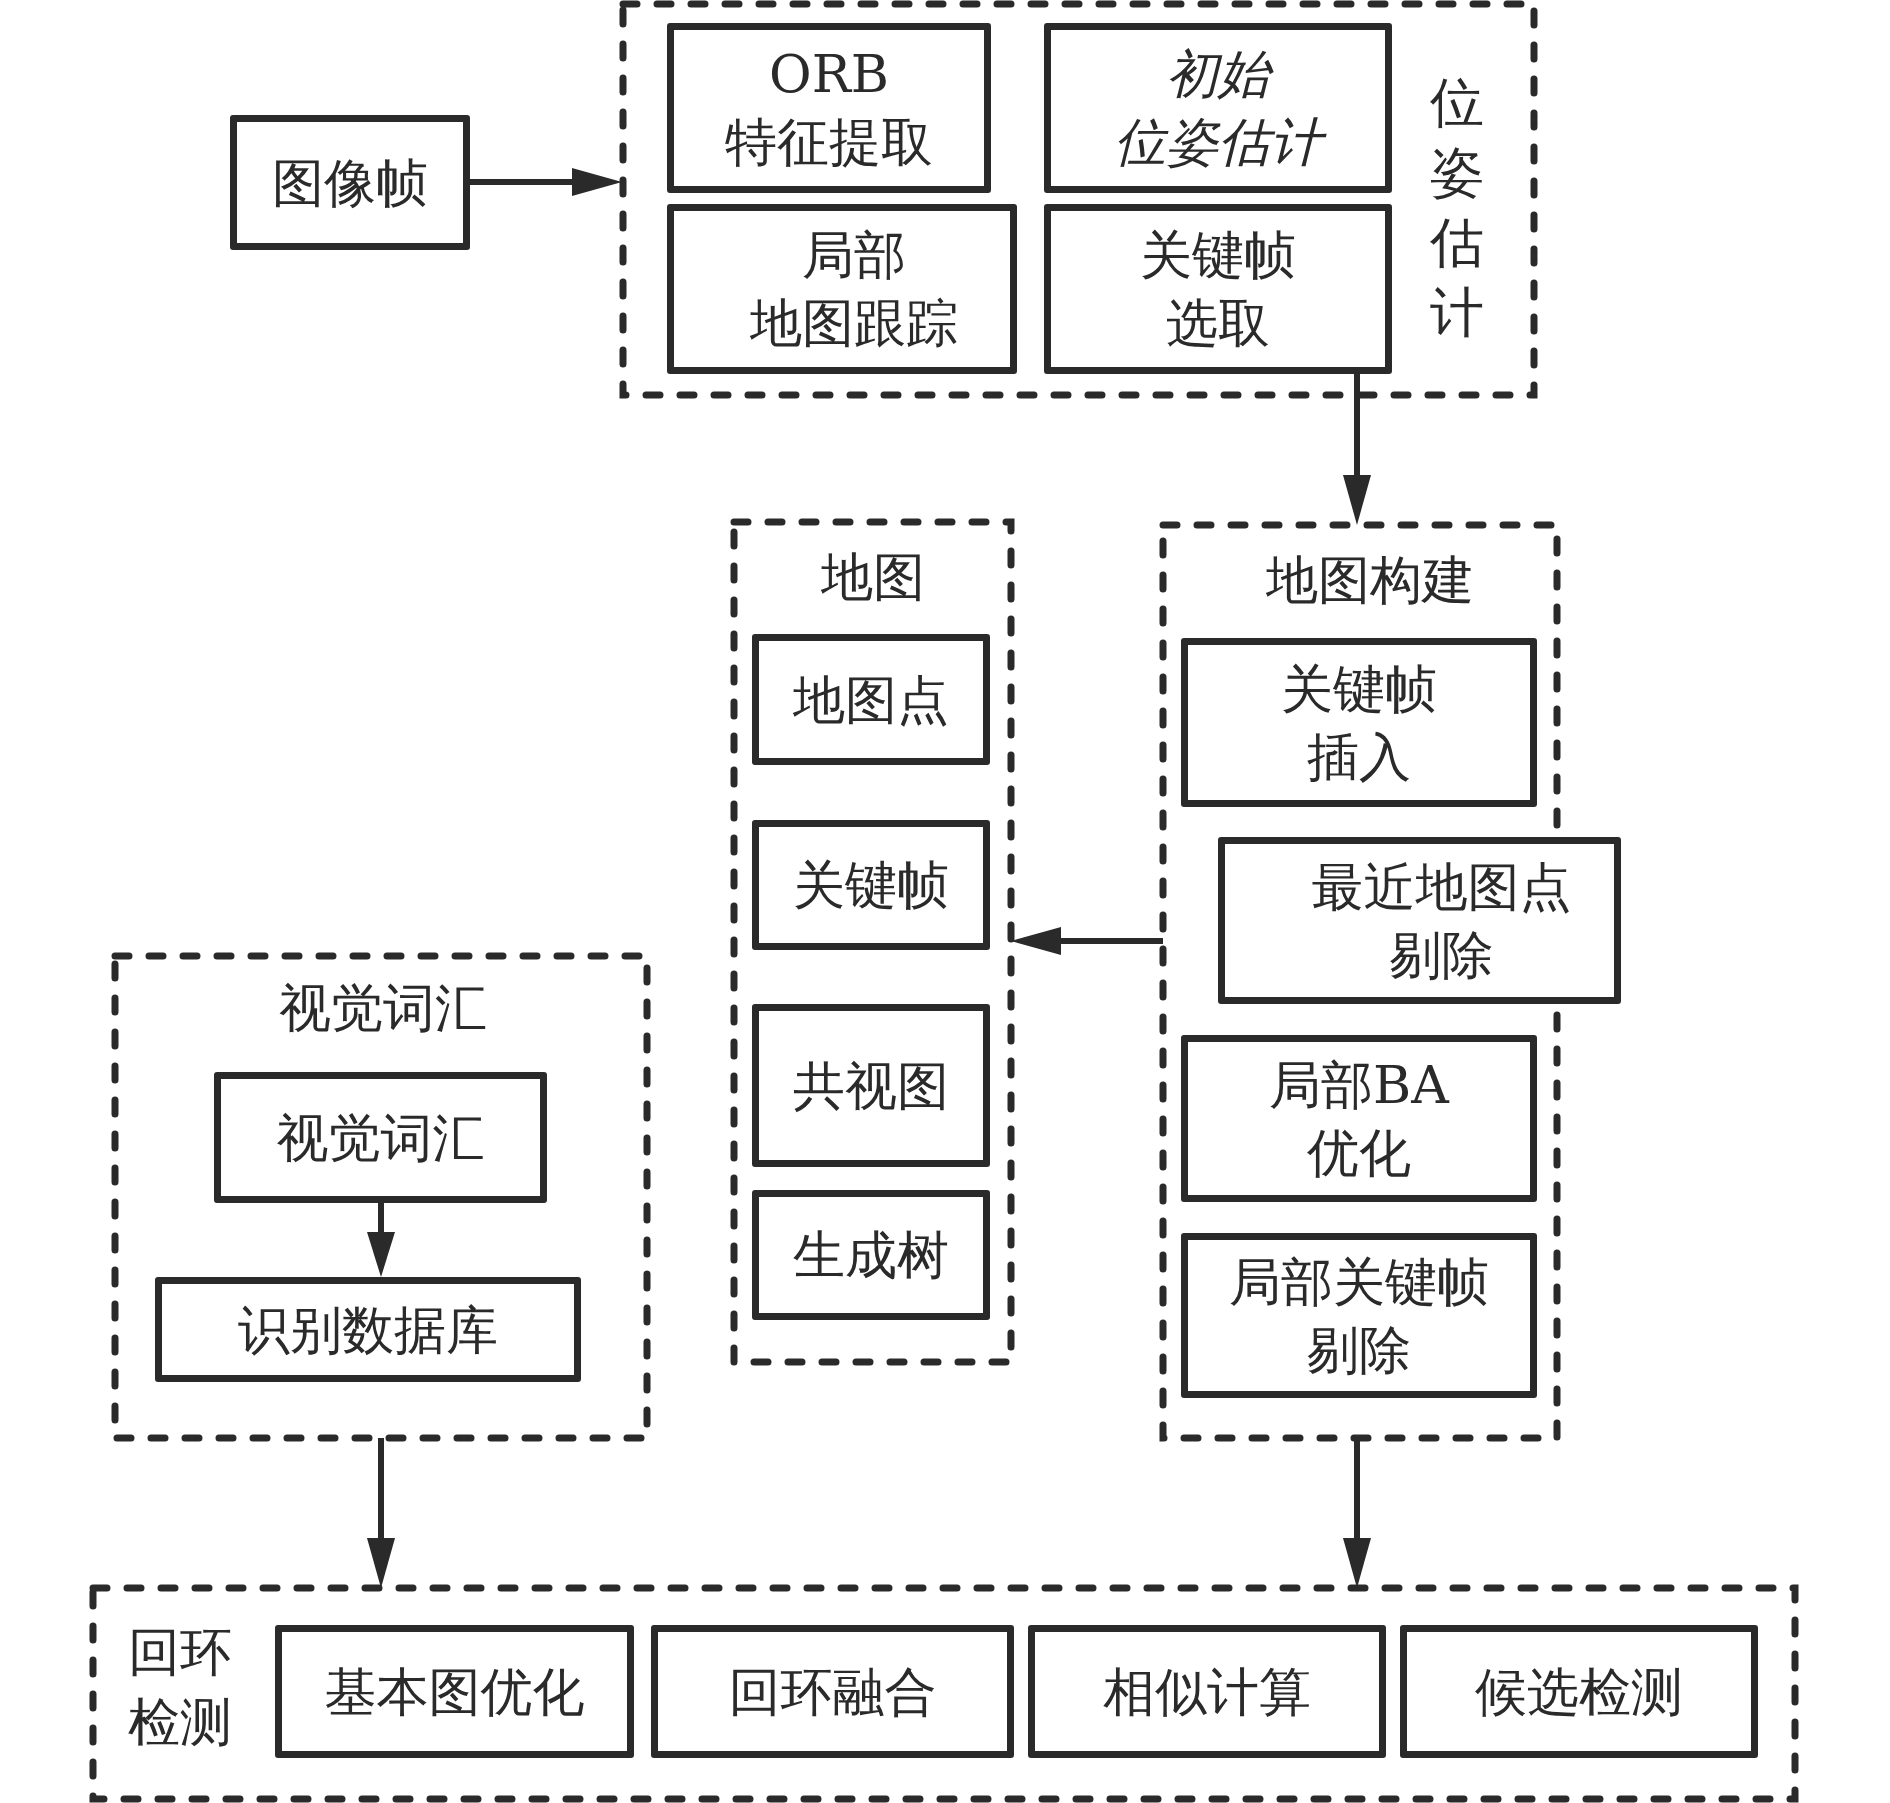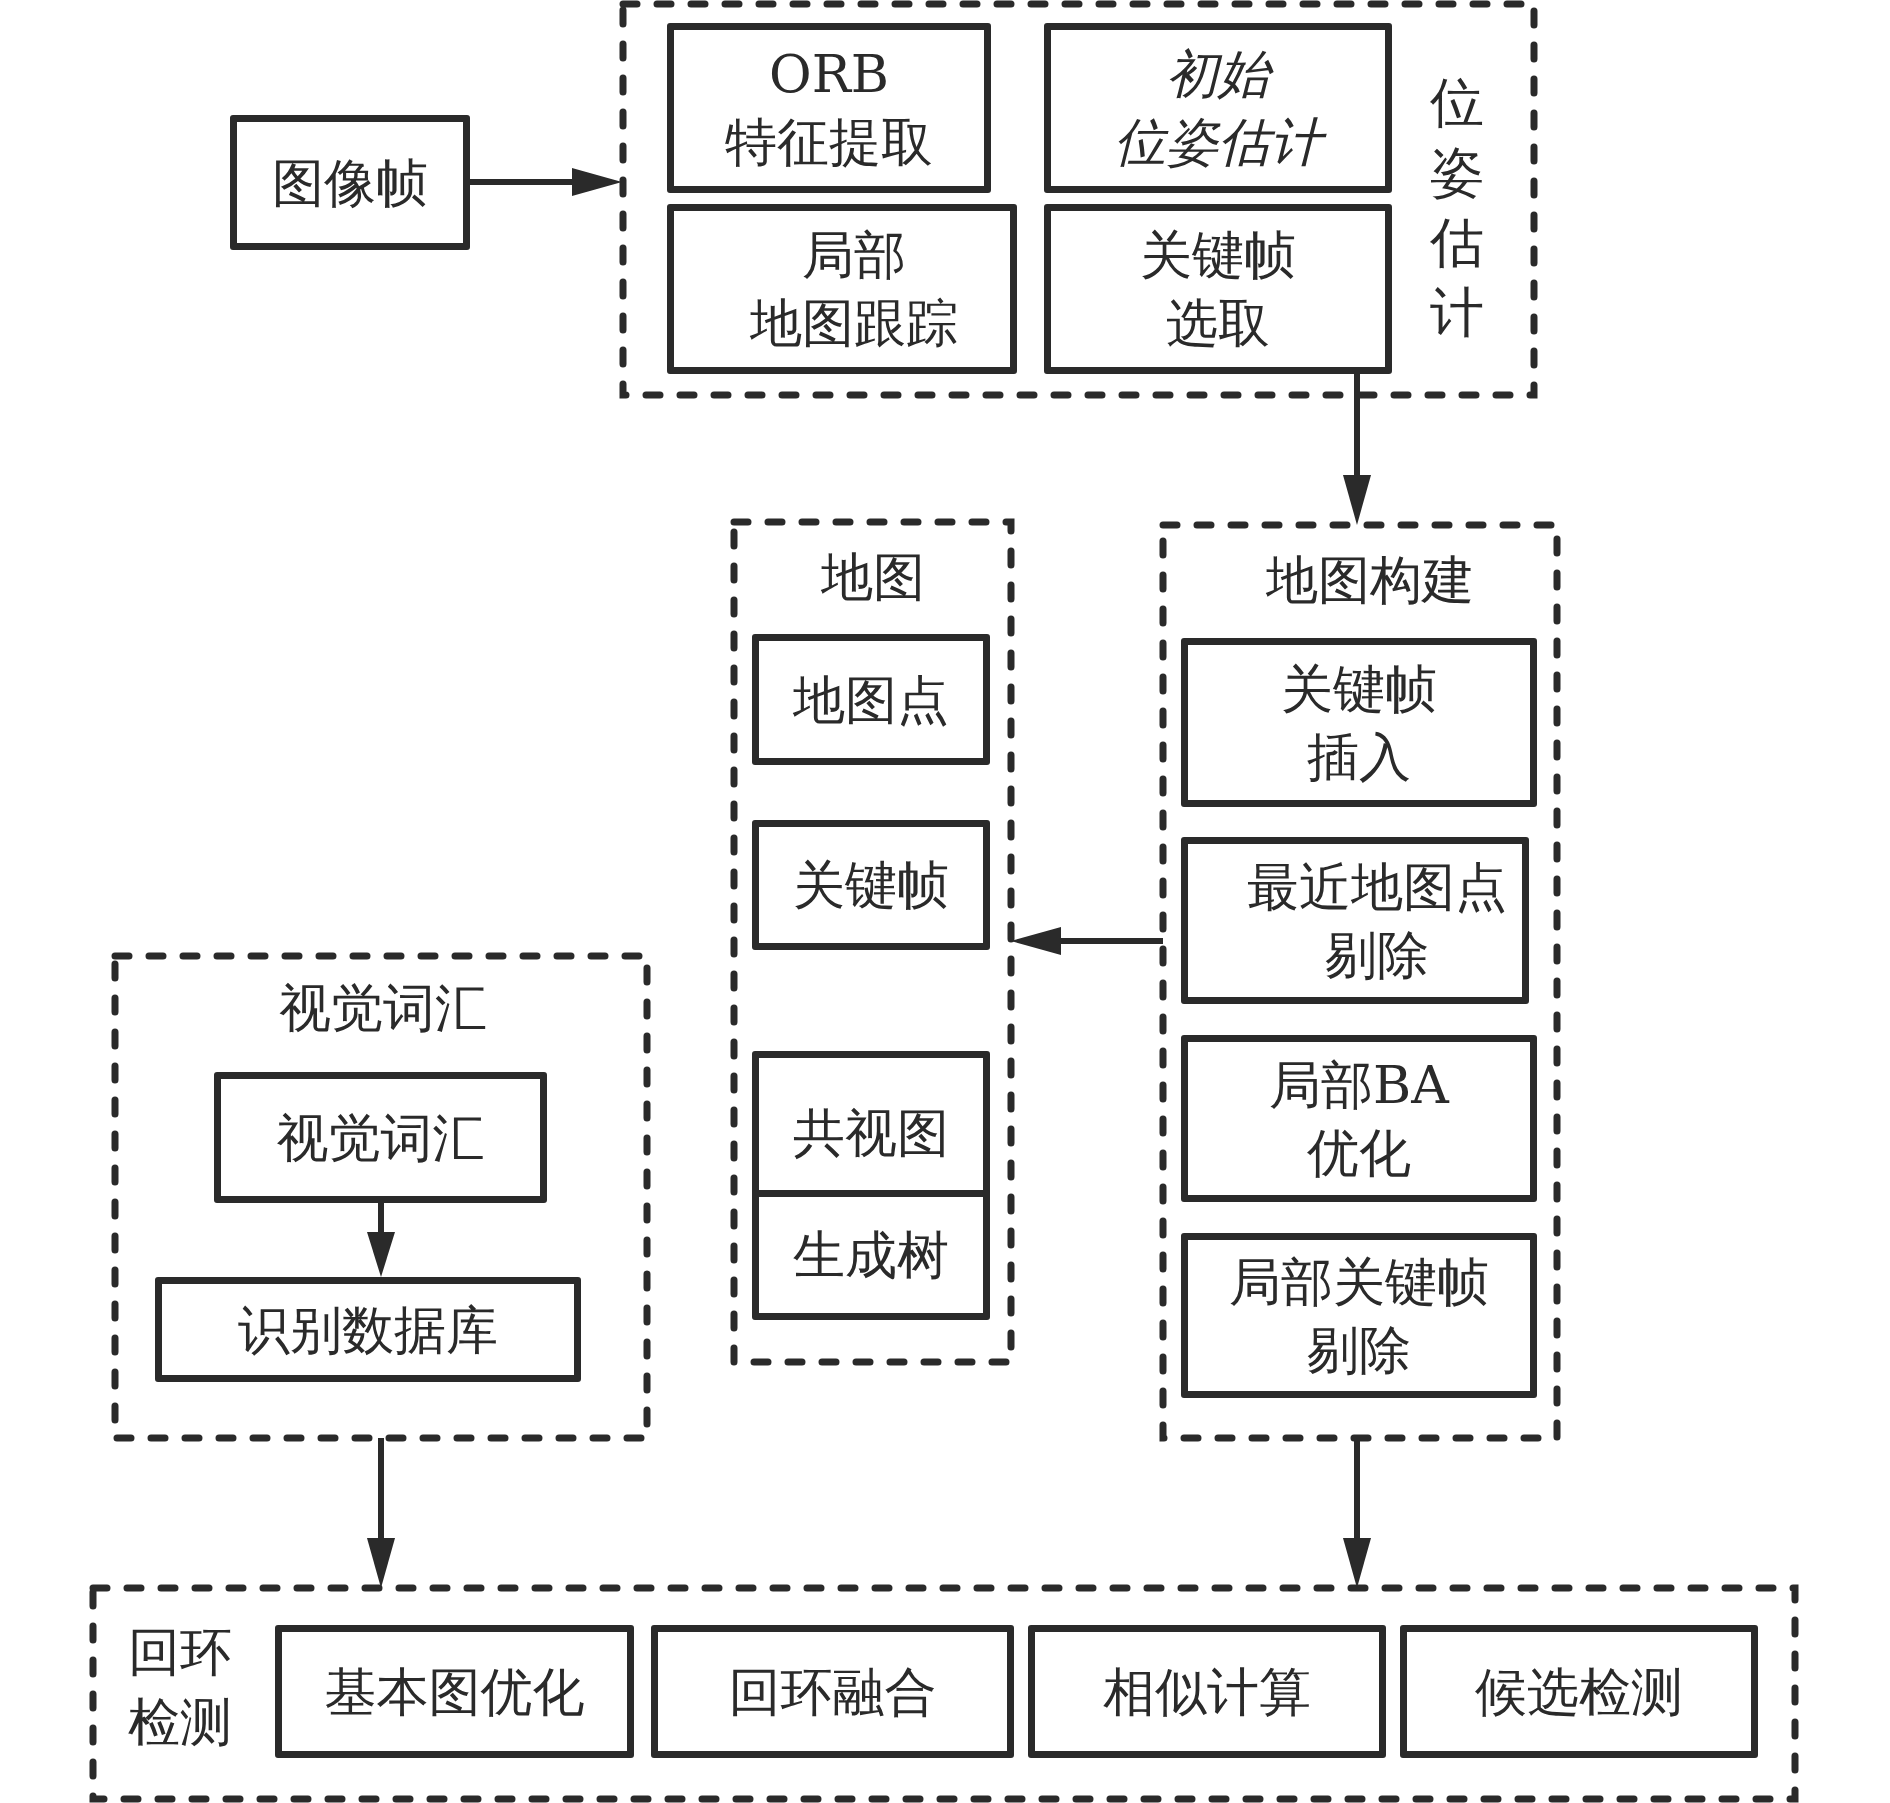--- a/index.html
+++ b/index.html
@@ -79,33 +79,33 @@
     <div>计</div>
   </div>
 
   <div class="group-title" style="left:873px;top:577px;">地图</div>
   <div class="node" style="left:752px;top:634px;width:238px;height:131px;">
     <span class="line">地图点</span>
   </div>
   <div class="node" style="left:752px;top:820px;width:238px;height:130px;">
     <span class="line">关键帧</span>
   </div>
-  <div class="node" style="left:752px;top:1004px;width:238px;height:163px;margin-top:47px;">
+  <div class="node" style="left:752px;top:1004px;width:238px;height:163px;">
     <span class="line">共视图</span>
   </div>
   <div class="node" style="left:752px;top:1190px;width:238px;height:130px;">
     <span class="line">生成树</span>
   </div>
 
   <div class="group-title" style="left:1370px;top:580px;">地图构建</div>
   <div class="node" style="left:1181px;top:638px;width:356px;height:169px;">
     <span class="line">关键帧</span>
     <span class="line">插入</span>
   </div>
-  <div class="node" style="left:1181px;top:837px;width:348px;height:167px;padding-left:44px;">
+  <div class="node" style="left:1218px;top:837px;width:403px;height:167px;padding-left:44px;">
     <span class="line">最近地图点</span>
     <span class="line">剔除</span>
   </div>
   <div class="node" style="left:1181px;top:1035px;width:356px;height:167px;">
     <span class="line">局部BA</span>
     <span class="line">优化</span>
   </div>
   <div class="node" style="left:1181px;top:1233px;width:356px;height:165px;">
     <span class="line">局部关键帧</span>
     <span class="line">剔除</span>

